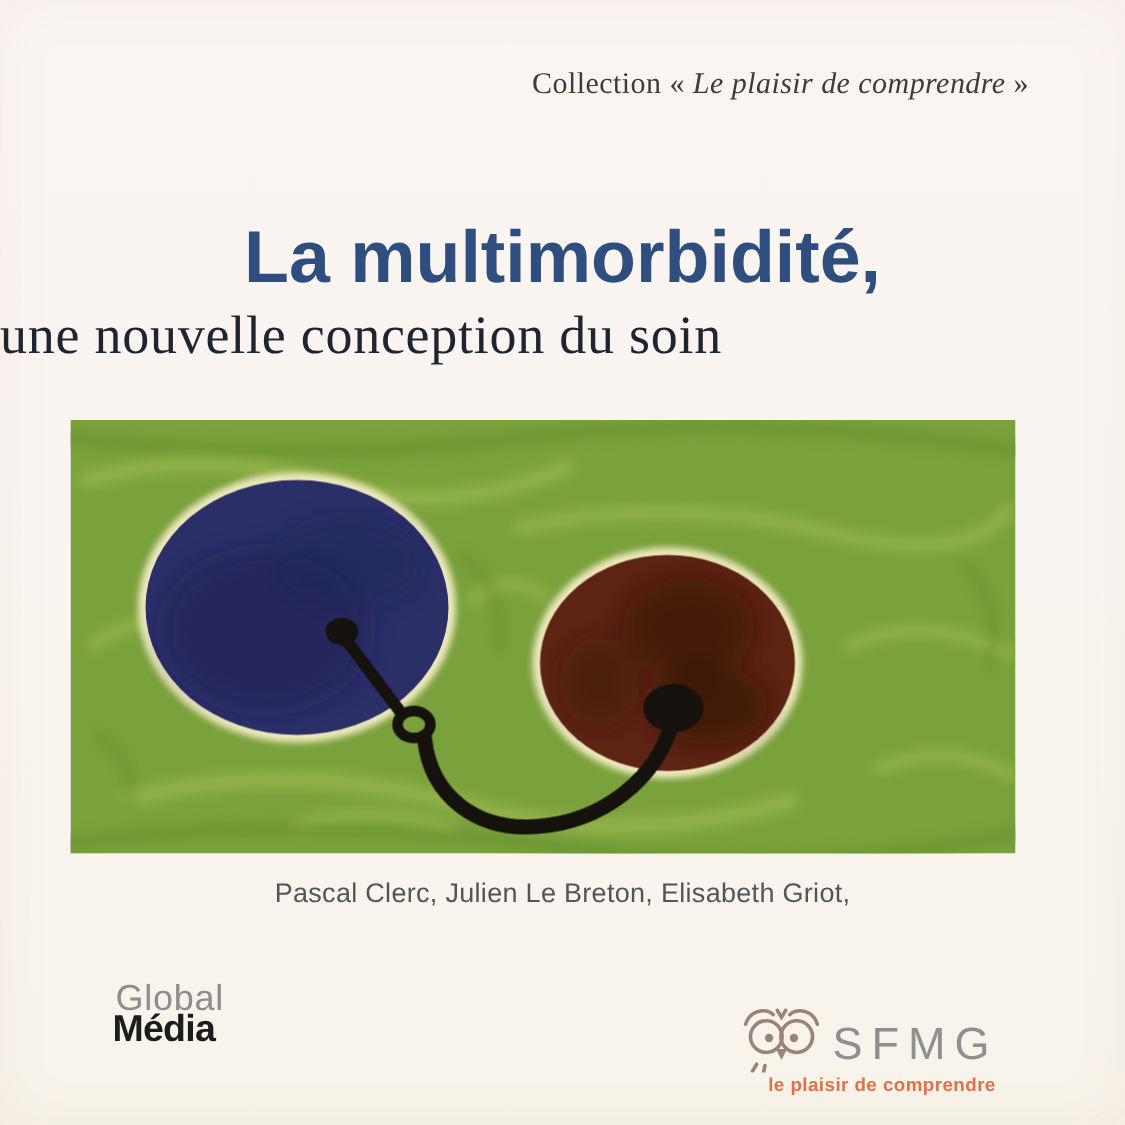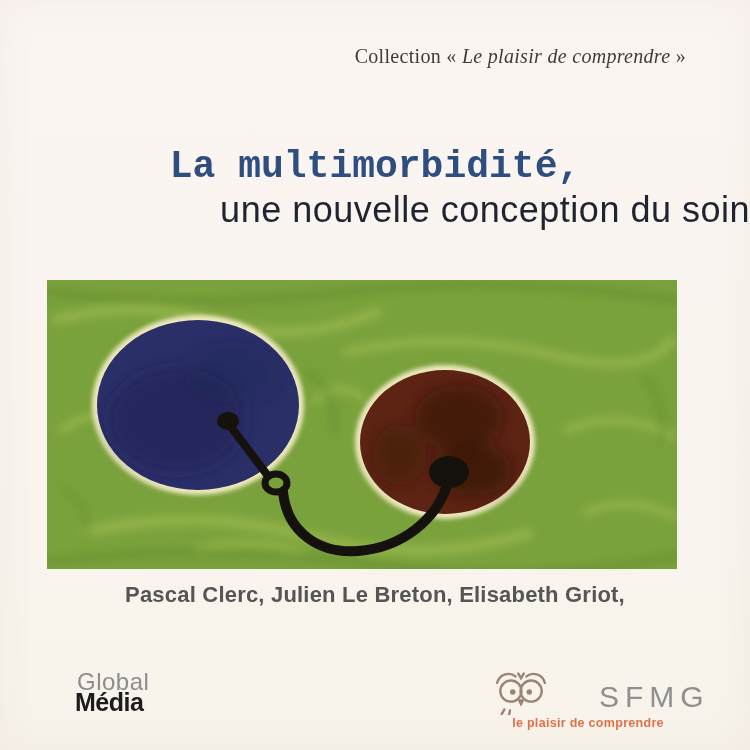--- a/index.html
+++ b/index.html
@@ -11,43 +11,43 @@
     font-family:"Liberation Sans",sans-serif;
   }
   .collection {
     position:absolute; top:45px; right:64px;
     font-family:"Liberation Serif",serif; font-size:20px; color:#3c3c3c;
     letter-spacing:0.3px;
   }
   .collection em { font-style:italic; }
   .title {
     position:absolute; top:146px; left:0; width:100%; margin:0;
-    text-align:center; font-size:38px; font-weight:bold; color:#2e4e80;
-    letter-spacing:0; line-height:1.1;font-family:Liberation Mono, monospace;
+    text-align:center; font-size:49px; font-weight:bold; color:#2e4e80;
+    letter-spacing:0; line-height:1.1;
   }
   .subtitle {
-    position:absolute; top:189px; left:0; width:100%; margin:0;
-    text-align:right; font-family:Liberation Sans, sans-serif;
+    position:absolute; top:202px; left:0; width:100%; margin:0;
+    text-align:left; font-family:Liberation Serif, serif;
     font-size:36px; font-weight:normal; color:#1e2430; letter-spacing:0.5px;
   }
   .painting { position:absolute; left:47px; top:280px; width:630px; height:289px; }
   .painting svg { display:block; }
   .tex-light { stroke:#acc455; fill:none; opacity:0.5; }
   .tex-dark  { stroke:#5d8a2d; fill:none; opacity:0.45; }
   .authors {
     position:absolute; top:584px; left:0; width:100%;
-    text-align:center; font-size:22px; font-weight:bold; color:#555;
+    text-align:center; font-size:18px; font-weight:normal; color:#555;
     line-height:22px; letter-spacing:0.2px;
   }
-  .gms-logo { position:absolute; left:75px; top:654px; line-height:1;margin-top:16px; }
+  .gms-logo { position:absolute; left:75px; top:654px; line-height:1; }
   .gms-global { font-size:24px; color:#8d8d8d; letter-spacing:0.5px; padding-left:2px; }
   .gms-media  { font-size:25px; font-weight:bold; color:#1c1c1c; margin-top:-4px; letter-spacing:-0.5px; }
   .gms-sante  { font-size:31px; font-weight:bold; color:#4d9ecf; margin-top:-7px; letter-spacing:1.5px; }
   .sfmg { position:absolute; left:489px; top:669px; width:198px; }
-  .sfmg-row { display:flex; align-items:flex-end;gap:44px; }
+  .sfmg-row { display:flex; align-items:flex-end; }
   .owl { width:64px; height:46px; flex:0 0 auto; }
   .sfmg-name { font-size:30px; color:#8f8f8f; letter-spacing:6px; line-height:1; padding:0 0 3px 2px; }
   .sfmg-tagline {
     margin-top:1px; width:100%; text-align:center;
     font-size:12.5px; color:#e0714a; letter-spacing:0.3px; font-weight:bold;
   }
 </style>
 </head>
 <body>
 

